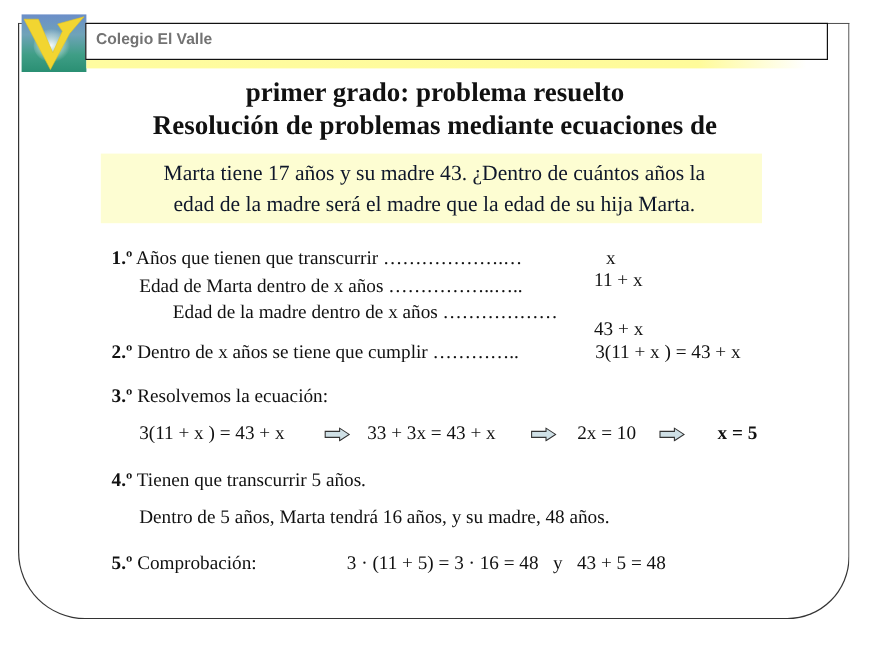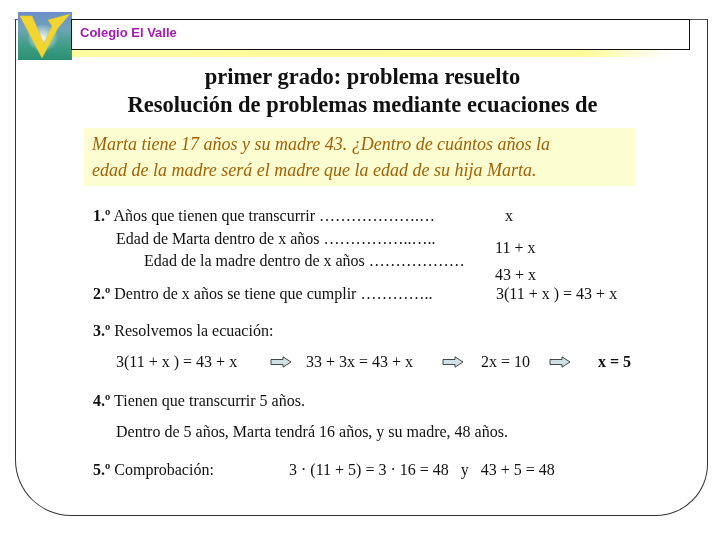--- a/index.html
+++ b/index.html
@@ -1,25 +1,25 @@
 <!DOCTYPE html>
 <html><head>
 <meta charset="utf-8">
 <style>
   html, body { margin:0; padding:0; background:#ffffff; }
   body { width:728px; height:546px; position:relative; overflow:hidden; font-family:"Liberation Serif", serif; color:#111; }
   .frame { position:absolute; left:15px; top:19px; width:693px; height:497px; border:1.5px solid #333; border-top:1.5px solid #555; border-radius:0 0 52px 56px; box-sizing:border-box; }
   .logo { position:absolute; left:18px; top:12px; width:54px; height:48px; background:linear-gradient(to bottom,#6b8ec9 0%,#6fa3b8 35%,#3f9e86 70%,#2a8f73 100%); overflow:hidden; }
   .logo svg { position:absolute; left:0; top:0; }
   .header-box { position:absolute; left:71px; top:19px; width:619px; height:31px; border:1.5px solid #111; box-sizing:border-box; background:#fff; }
-  .header-title { position:absolute; left:80px; top:25px; font-family:"Liberation Sans", sans-serif; font-weight:bold; font-size:13px; color:#a21caf;text-align:right; }
+  .header-title { position:absolute; left:80px; top:25px; font-family:"Liberation Sans", sans-serif; font-weight:bold; font-size:13px; color:#737373;text-align:right; }
   .yellow-band { position:absolute; left:72px; top:50px; width:600px; height:7px; background:linear-gradient(to right,#fffca0 0%,#fffb9a 85%,rgba(255,252,160,0) 100%); }
   .title { position:absolute; left:80px; top:63px; width:565px; text-align:center; font-weight:bold; font-size:22.5px; line-height:28px; color:#111; }
   .problem-box { position:absolute; left:84px; top:128px; width:551px; height:58px; background:#fdfdd2; }
-  .problem-text { position:absolute; left:92px; top:131px; width:540px; font-style:italic; font-size:18px; line-height:26px; color:#a16207; }
+  .problem-text { position:absolute; left:92px; top:131px; width:540px; font-size:18px; line-height:26px; color:#0f172a;text-align:center; }
   .line { position:absolute; font-size:16px; line-height:20px; white-space:nowrap; color:#111; }
   .line b { font-weight:bold; }
   .arrow { position:absolute; width:22px; height:12px; }
 </style>
 </head>
 <body>
 
 <div class="frame"></div>
 
 <div class="logo">
@@ -50,21 +50,21 @@
   <div>edad de la madre será el madre que la edad de su hija Marta.</div>
 </div>
 
 <div class="line" style="left:93px; top:206px;">
   <b>1.º</b>
   <span>Años que tienen que transcurrir ……………….…</span>
 </div>
 <div class="line" style="left:505px; top:206px;">x</div>
 
 <div class="line" style="left:116px; top:229px;">Edad de Marta dentro de x años ……………..….. </div>
-<div class="line" style="left:495px; top:238px;text-align:center;">11 + x</div>
+<div class="line" style="left:495px; top:224px;text-align:center;">11 + x</div>
 
 <div class="line" style="left:116px; top:251px;margin-left:28px;">Edad de la madre dentro de x años ……………… </div>
 <div class="line" style="left:495px; top:251px;margin-top:14px;">43 + x</div>
 
 <div class="line" style="left:93px; top:284px;">
   <b>2.º</b>
   <span>Dentro de x años se tiene que cumplir …………..</span>
 </div>
 <div class="line" style="left:496px; top:284px;">3(11 + x ) = 43 + x</div>
 

